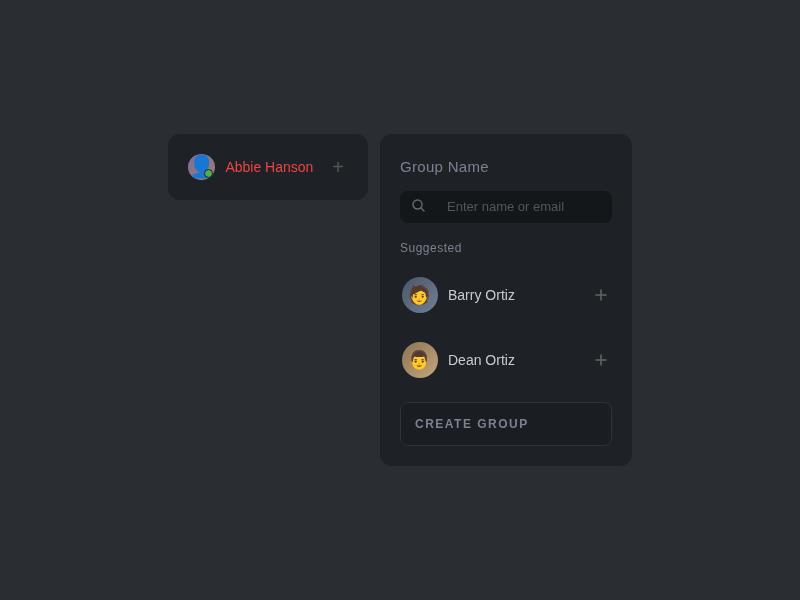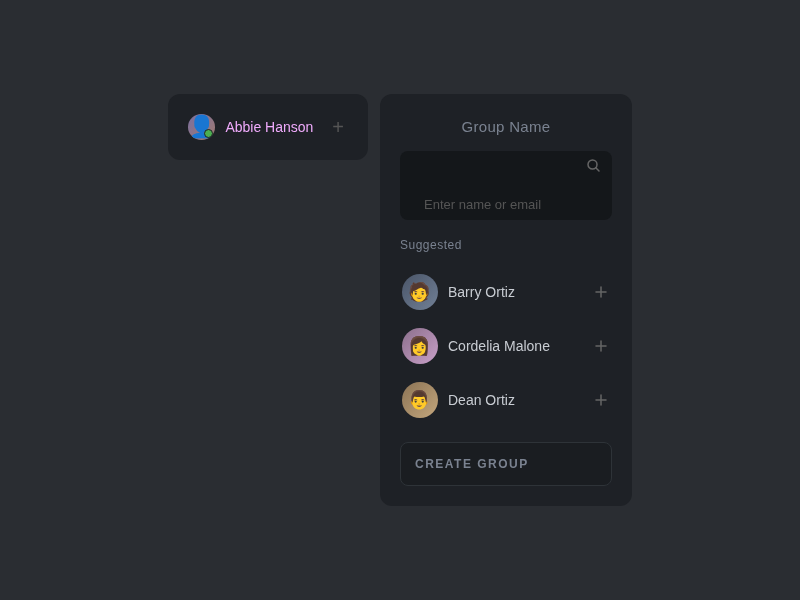--- a/index.html
+++ b/index.html
@@ -65,21 +65,21 @@
       bottom: 2px;
       right: 2px;
       width: 9px;
       height: 9px;
       background: #4caf50;
       border-radius: 50%;
       border: 1.5px solid #1e2126;
     }
 
     .user-name {
-      color: #f0abfc;
+      color: #ef4444;
       font-size: 14px;
       font-weight: 500;
       flex: 1;
     }
 
     .add-btn-left {
       background: none;
       border: none;
       color: #555;
       font-size: 20px;
@@ -94,37 +94,36 @@
 
     
     .right-panel {
       background-color: #1e2126;
       border-radius: 12px;
       padding: 24px 20px 20px;
       width: 252px;
     }
 
     .group-name-title {
-      text-align: center;
+      text-align: left;
       color: #7a8290;
       font-size: 15px;
       font-weight: 400;
       margin-bottom: 16px;
       letter-spacing: 0.3px;
     }
 
     .search-bar {
       display: flex;
-      align-items: flex-end;
+      align-items: flex-start;
       background: #14171a;
       border-radius: 8px;
       padding: 8px 12px;
       margin-bottom: 18px;
       gap: 22px;
-      flex-direction: column;
     }
 
     .search-icon-svg {
       color: #555;
       font-size: 14px;
       flex-shrink: 0;
     }
 
     .search-input {
       background: none;
@@ -144,21 +143,21 @@
       color: #7a8290;
       font-size: 12px;
       font-weight: 500;
       margin-bottom: 16px;
       letter-spacing: 0.5px;
     }
 
     .suggested-list {
       display: flex;
       flex-direction: column;
-      gap: 6px;
+      gap: 17px;
       margin-bottom: 18px;
     }
 
     .suggested-item {
       display: flex;
       align-items: center;
       gap: 10px;
       padding: 6px 2px;
       border-radius: 6px;
     }
@@ -284,30 +283,20 @@
         <div class="suggested-avatar avatar-barry face-barry"></div>
         <span class="suggested-name">Barry Ortiz</span>
         <button class="add-btn-suggested">
           <svg width="14" height="14" viewBox="0 0 14 14" fill="none">
             <line x1="7" y1="2" x2="7" y2="12" stroke="#666" stroke-width="1.5" stroke-linecap="round"></line>
             <line x1="2" y1="7" x2="12" y2="7" stroke="#666" stroke-width="1.5" stroke-linecap="round"></line>
           </svg>
         </button>
       </div>
 
-      <div class="suggested-item">
-        <div class="suggested-avatar avatar-cordelia face-cordelia"></div>
-        <span class="suggested-name">Cordelia Malone</span>
-        <button class="add-btn-suggested">
-          <svg width="14" height="14" viewBox="0 0 14 14" fill="none">
-            <line x1="7" y1="2" x2="7" y2="12" stroke="#666" stroke-width="1.5" stroke-linecap="round"></line>
-            <line x1="2" y1="7" x2="12" y2="7" stroke="#666" stroke-width="1.5" stroke-linecap="round"></line>
-          </svg>
-        </button>
-      </div>
 
       <div class="suggested-item">
         <div class="suggested-avatar avatar-dean face-dean"></div>
         <span class="suggested-name">Dean Ortiz</span>
         <button class="add-btn-suggested">
           <svg width="14" height="14" viewBox="0 0 14 14" fill="none">
             <line x1="7" y1="2" x2="7" y2="12" stroke="#666" stroke-width="1.5" stroke-linecap="round"></line>
             <line x1="2" y1="7" x2="12" y2="7" stroke="#666" stroke-width="1.5" stroke-linecap="round"></line>
           </svg>
         </button>

